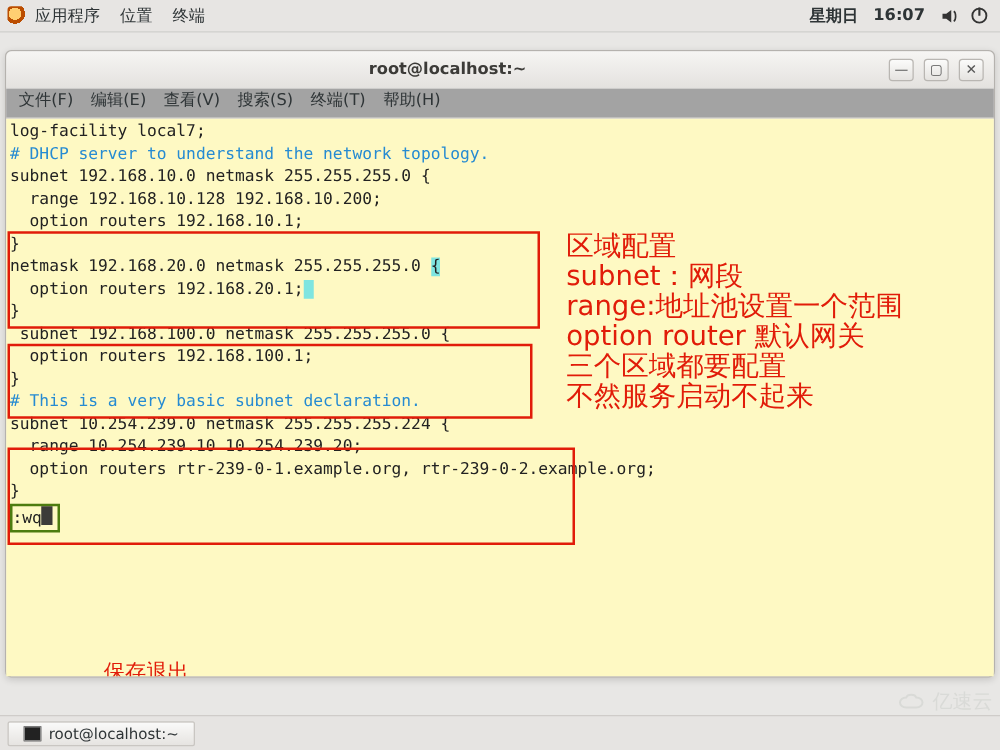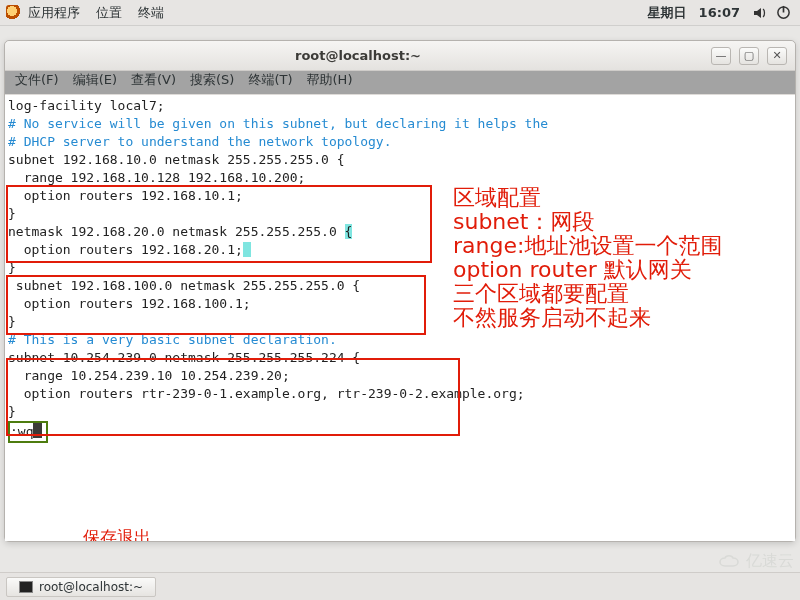--- a/index.html
+++ b/index.html
@@ -16,21 +16,21 @@
 
   
   .window { margin:14px 4px 0 4px; background:#efeeec; border:1px solid #b5b2ae; border-radius:5px; box-shadow:0 2px 6px rgba(0,0,0,.15); }
   .titlebar { height:30px; display:flex; align-items:center; padding:0 8px; background:linear-gradient(#f6f5f3,#e4e2df); border-bottom:1px solid #cfccc9; border-radius:5px 5px 0 0; }
   .titlebar .title { flex:1; text-align:center; font-weight:bold; color:#3c3b38; }
   .titlebar .wbtn { width:20px; height:18px; margin-left:8px; border:1px solid #b9b6b2; border-radius:3px; background:linear-gradient(#fbfbfa,#e5e3e0); display:flex; align-items:center; justify-content:center; font-size:11px; color:#555; }
 
   .menubar { height:24px; display:flex; align-items:flex-start; gap:14px; padding:0 10px; background:#a3a3a3; border-bottom:1px solid #dedbd8; font-size:13px; }
   .menubar span { cursor:default; }
 
-  .term { background:#ffffff; font-family:"DejaVu Sans Mono","Liberation Mono",monospace; font-size:13px; line-height:18px; color:#222; padding:2px 0 2px 0; height:446px; position:relative; overflow:hidden; }
+  .term { background:#fef9c3; font-family:"DejaVu Sans Mono","Liberation Mono",monospace; font-size:13px; line-height:18px; color:#222; padding:2px 0 2px 0; height:446px; position:relative; overflow:hidden; }
   .term-scroll { position:relative; height:100%; }
   .line { white-space:pre; padding-left:3px; }
   .comment { color:#268bd2; } 
   .box { position:absolute; border:2px solid #e11c09; }
 
   .red-ann { position:absolute; left:448px; font-family:"DejaVu Sans","Microsoft YaHei",sans-serif; font-size:22px; color:#e11c09; font-weight:500; }
   .red-line { height:24px; }
 
   .cursor { display:inline-block; width:9px; height:15px; background:#3c3b38; vertical-align:-2px; }
   .selhl { background:#7fe5e0; }
@@ -89,21 +89,20 @@
     <span>查看(V)</span>
     <span>搜索(S)</span>
     <span>终端(T)</span>
     <span>帮助(H)</span>
   </div>
 
   <div class="term">
     <div class="term-scroll">
       <div class="line">log-facility local7;</div>
       <div class="line"></div>
-      <div class="line comment"># No service will be given on this subnet, but declaring it helps the</div>
       <div class="line comment"># DHCP server to understand the network topology.</div>
       <div class="line"></div>
       <div class="line">subnet 192.168.10.0 netmask 255.255.255.0 {</div>
       <div class="line">  range 192.168.10.128 192.168.10.200;</div>
       <div class="line">  option routers 192.168.10.1;</div>
       <div class="line">}</div>
       <div class="line"><span>netmask 192.168.20.0 netmask 255.255.255.0 </span><span class="selhl">{</span></div>
       <div class="line"><span>  option routers 192.168.20.1;</span><span class="selhl"> </span></div>
       <div class="line">}</div>
       <div class="line"></div>

